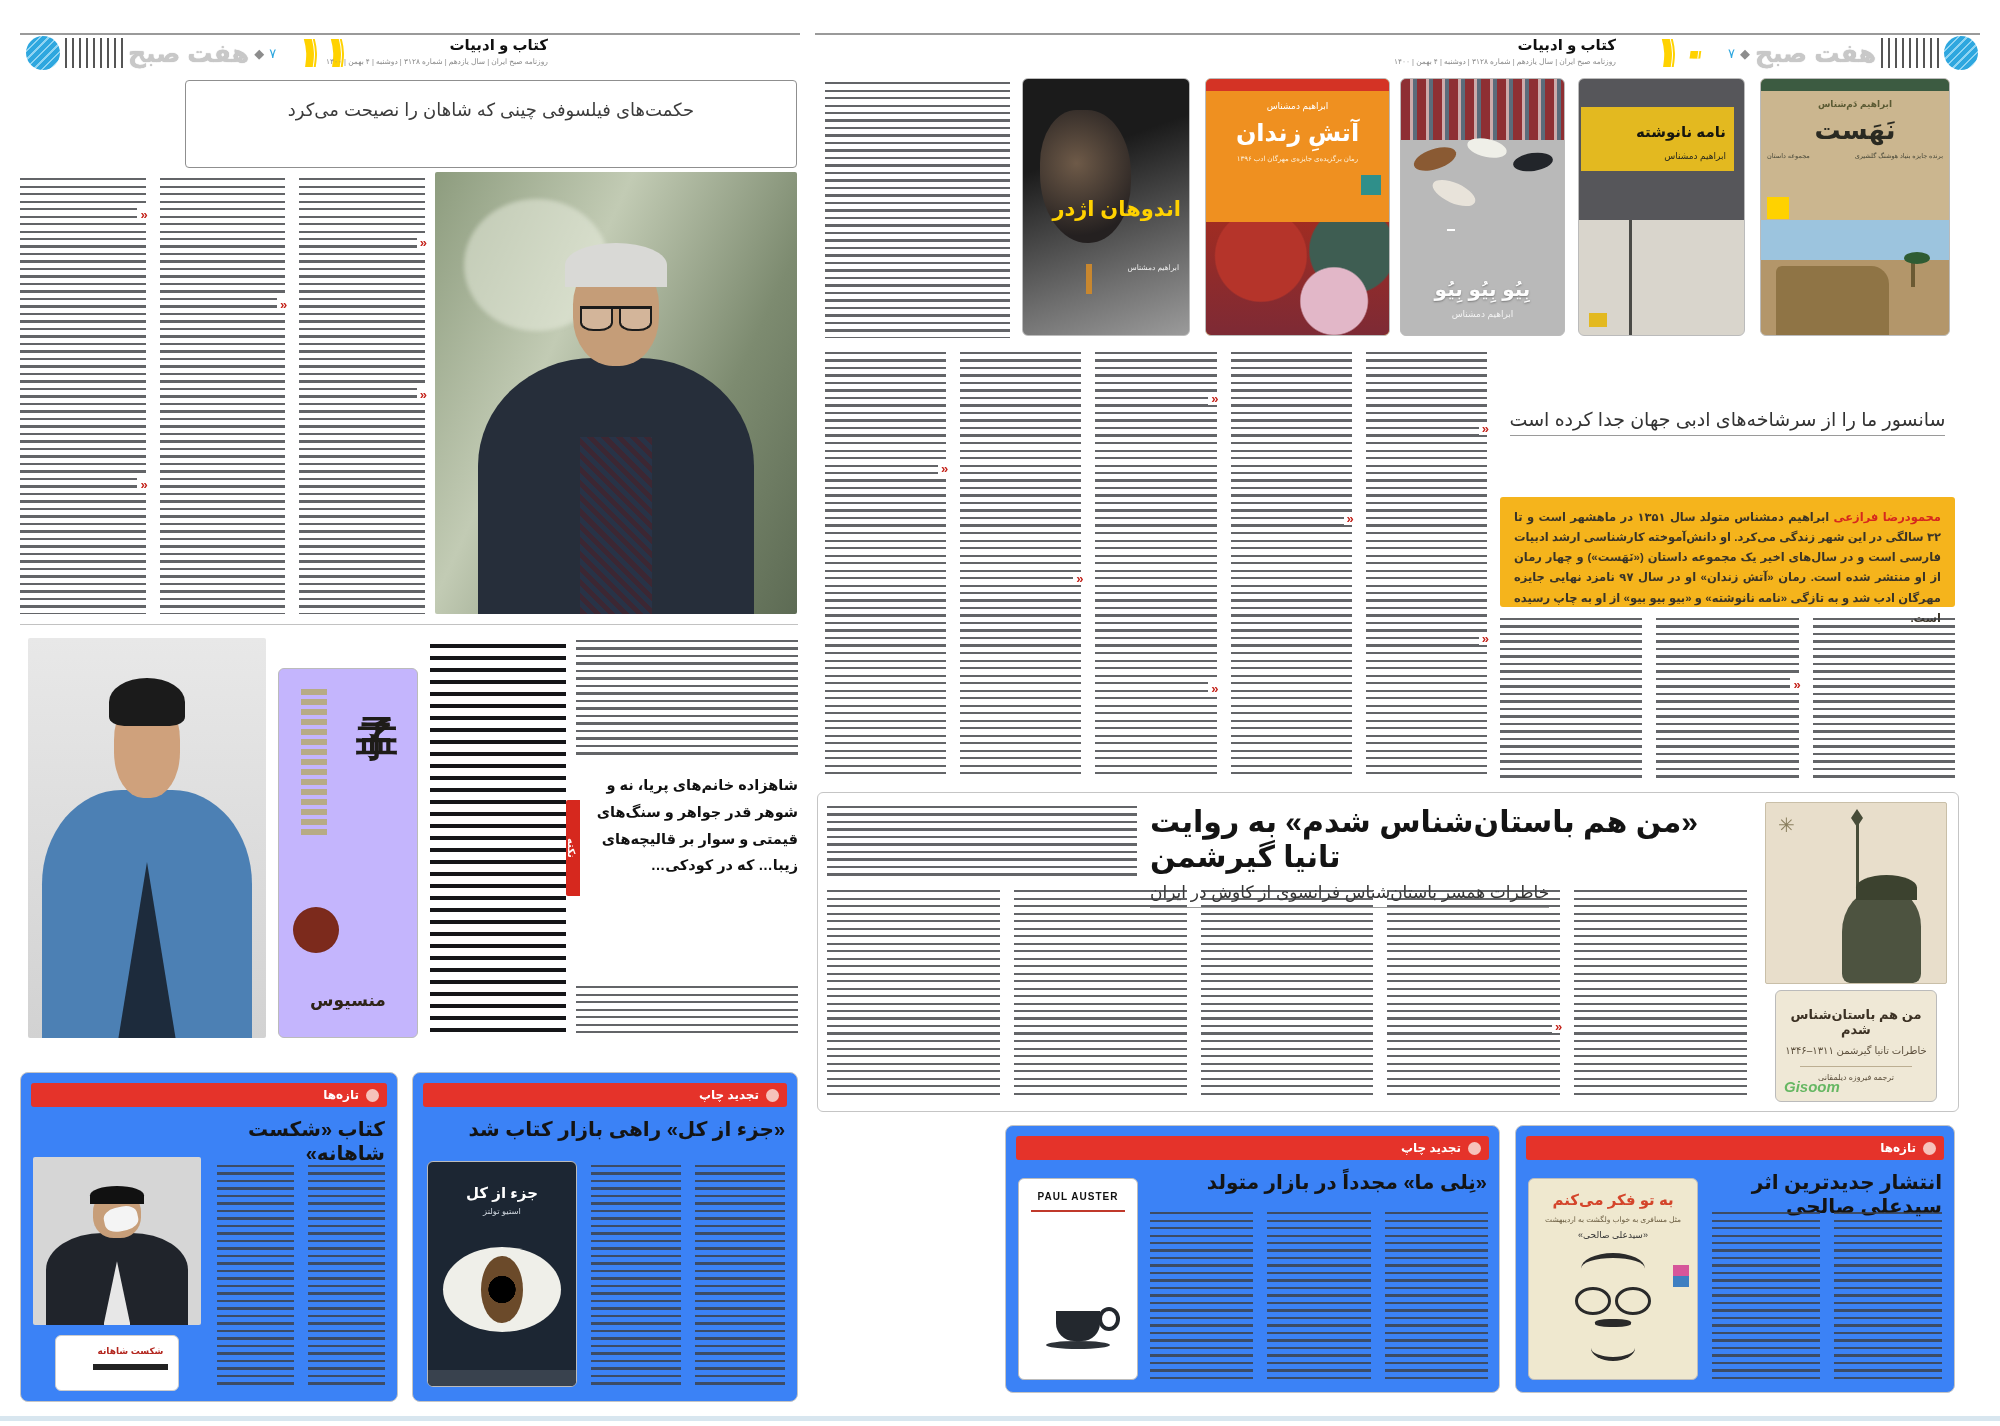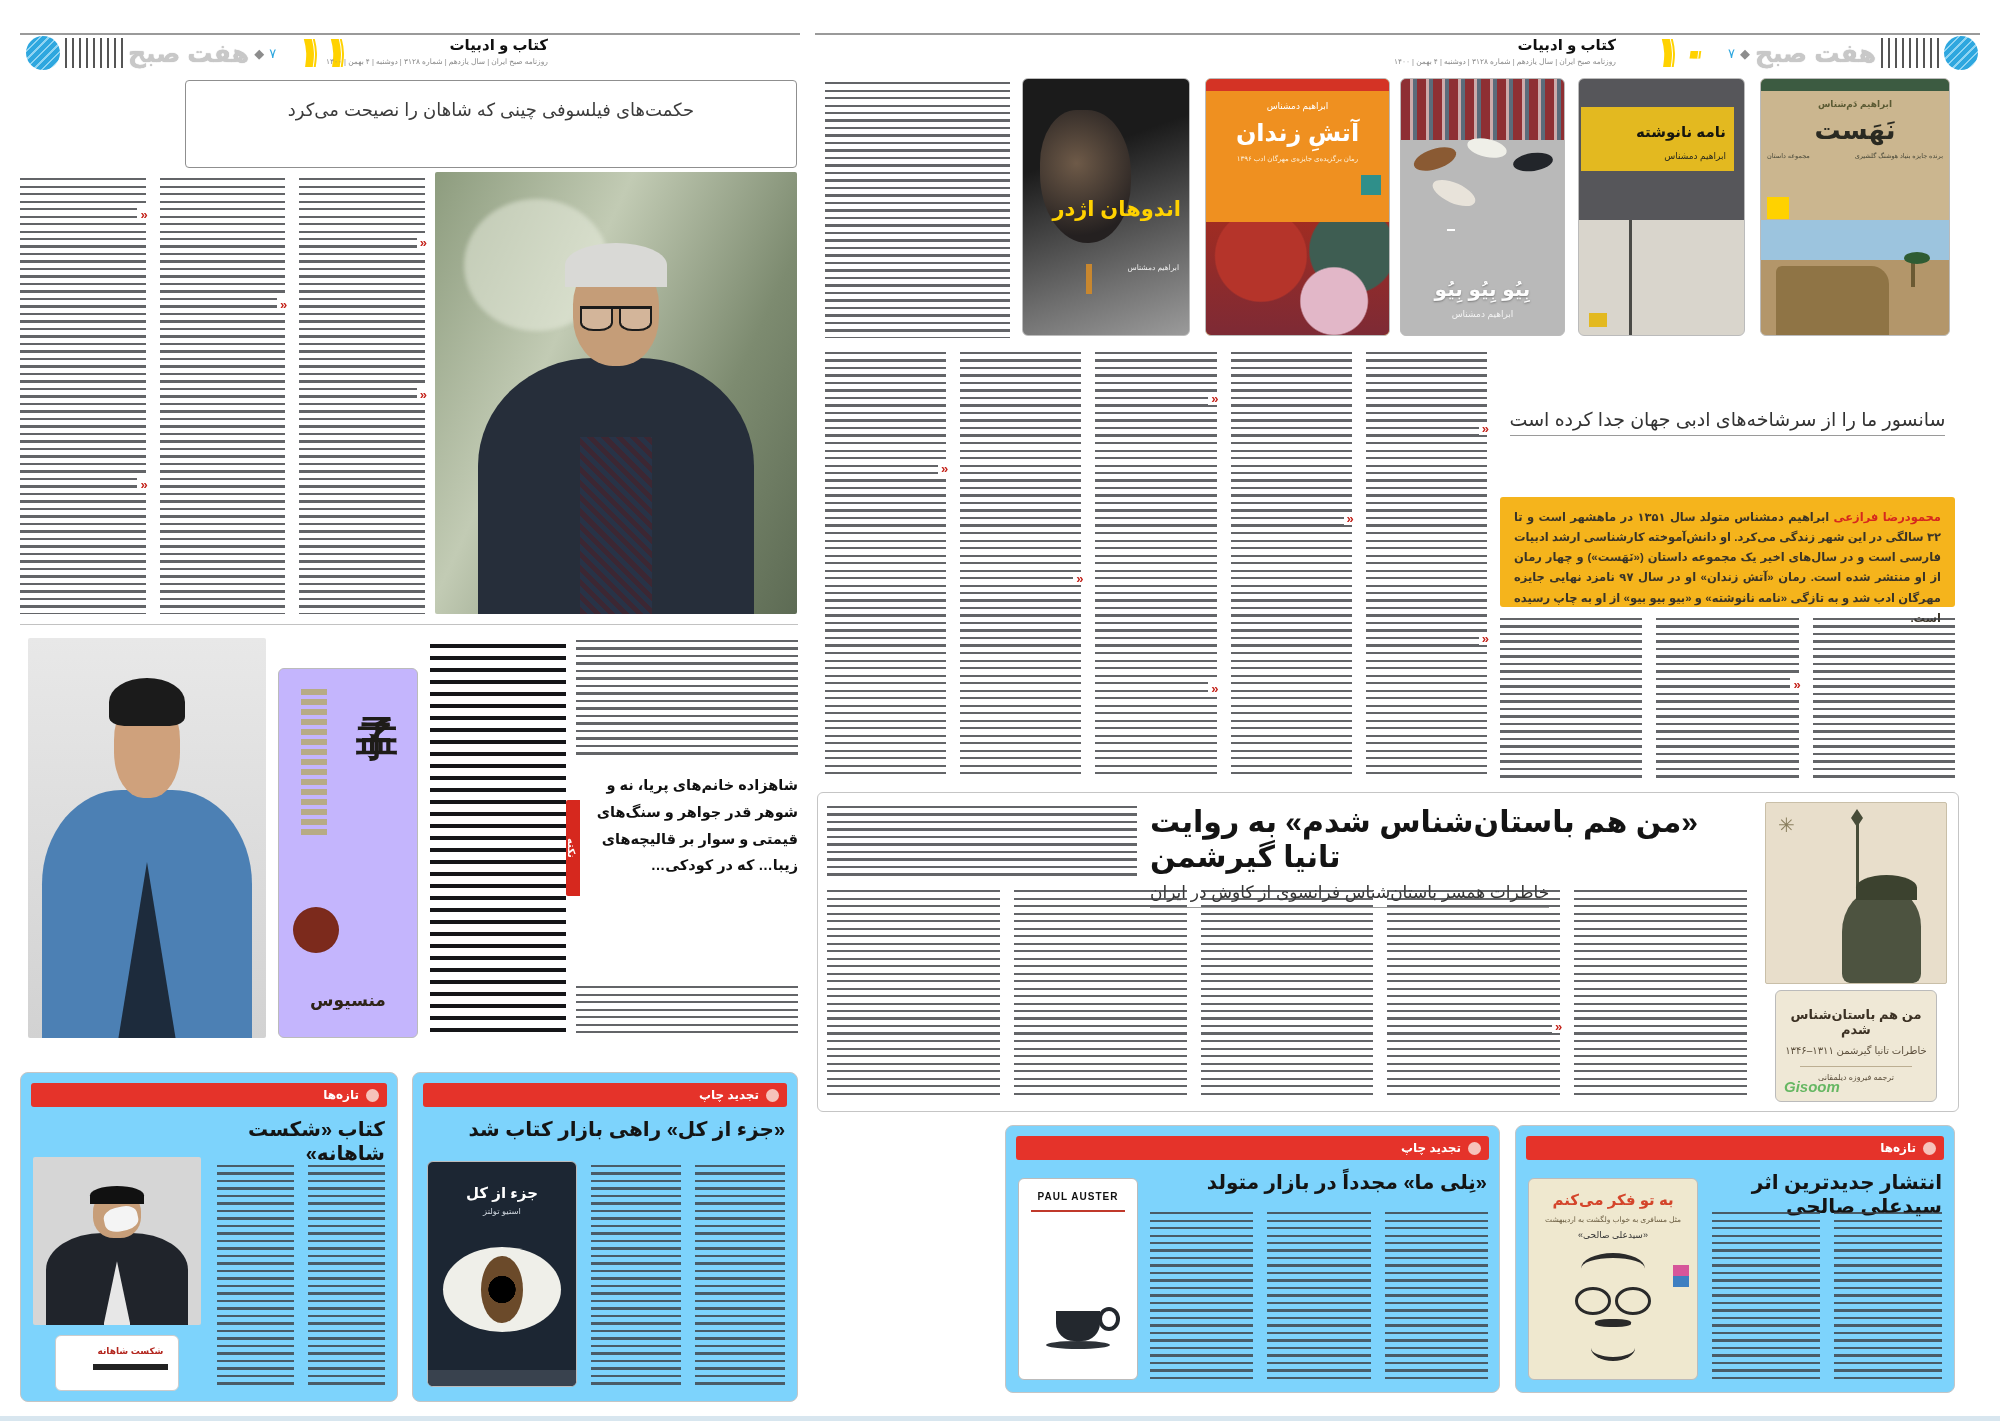--- a/index.html
+++ b/index.html
@@ -48,21 +48,21 @@
   .leadbox{position:absolute;background:#f5b41c;border-radius:3px;padding:10px 14px;box-sizing:border-box;}
   .leadbox p{margin:0;font-size:11.5px;font-weight:bold;line-height:1.75;color:#3a3428;text-align:justify;}
   .lead-author{color:#d6281e;}
 
   
   .pullq{position:absolute;background:#fff;font-weight:bold;font-size:14.5px;line-height:1.85;color:#111;text-align:right;}
   .notetab{position:absolute;left:-14px;top:28px;width:14px;height:96px;background:#d6281e;color:#fff;
      writing-mode:vertical-rl;text-align:center;font-size:10px;font-weight:bold;letter-spacing:2px;border-radius:2px 0 0 2px;}
 
   
-  .nbox{position:absolute;border:1px solid #c5c5c5;border-radius:8px;background:#7dd3fc;box-sizing:border-box;}
+  .nbox{position:absolute;border:1px solid #c5c5c5;border-radius:8px;background:#3b82f6;box-sizing:border-box;}
   .redbar{position:absolute;top:10px;left:10px;right:10px;height:24px;background:#e5332a;border-radius:3px;
      display:flex;align-items:center;justify-content:flex-start;gap:7px;padding:0 8px;box-sizing:border-box;}
   .redbar .dot{width:13px;height:13px;border-radius:50%;background:#f6c3bb;}
   .redbar .lbl{color:#fff;font-size:12px;font-weight:bold;}
   .nbox-title{position:absolute;top:44px;font-size:20px;font-weight:bold;color:#141414;text-align:right;}
 
   
   .ph{position:absolute;overflow:hidden;border-radius:2px;}
   .portrait{background:linear-gradient(115deg,#8d9c7e 0%,#c2cbb4 35%,#7d8b70 70%,#5d6b54 100%);}
   .portrait .blob1{position:absolute;left:8%;top:6%;width:40%;height:30%;border-radius:50%;background:rgba(235,240,225,.5);filter:blur(2px);}

